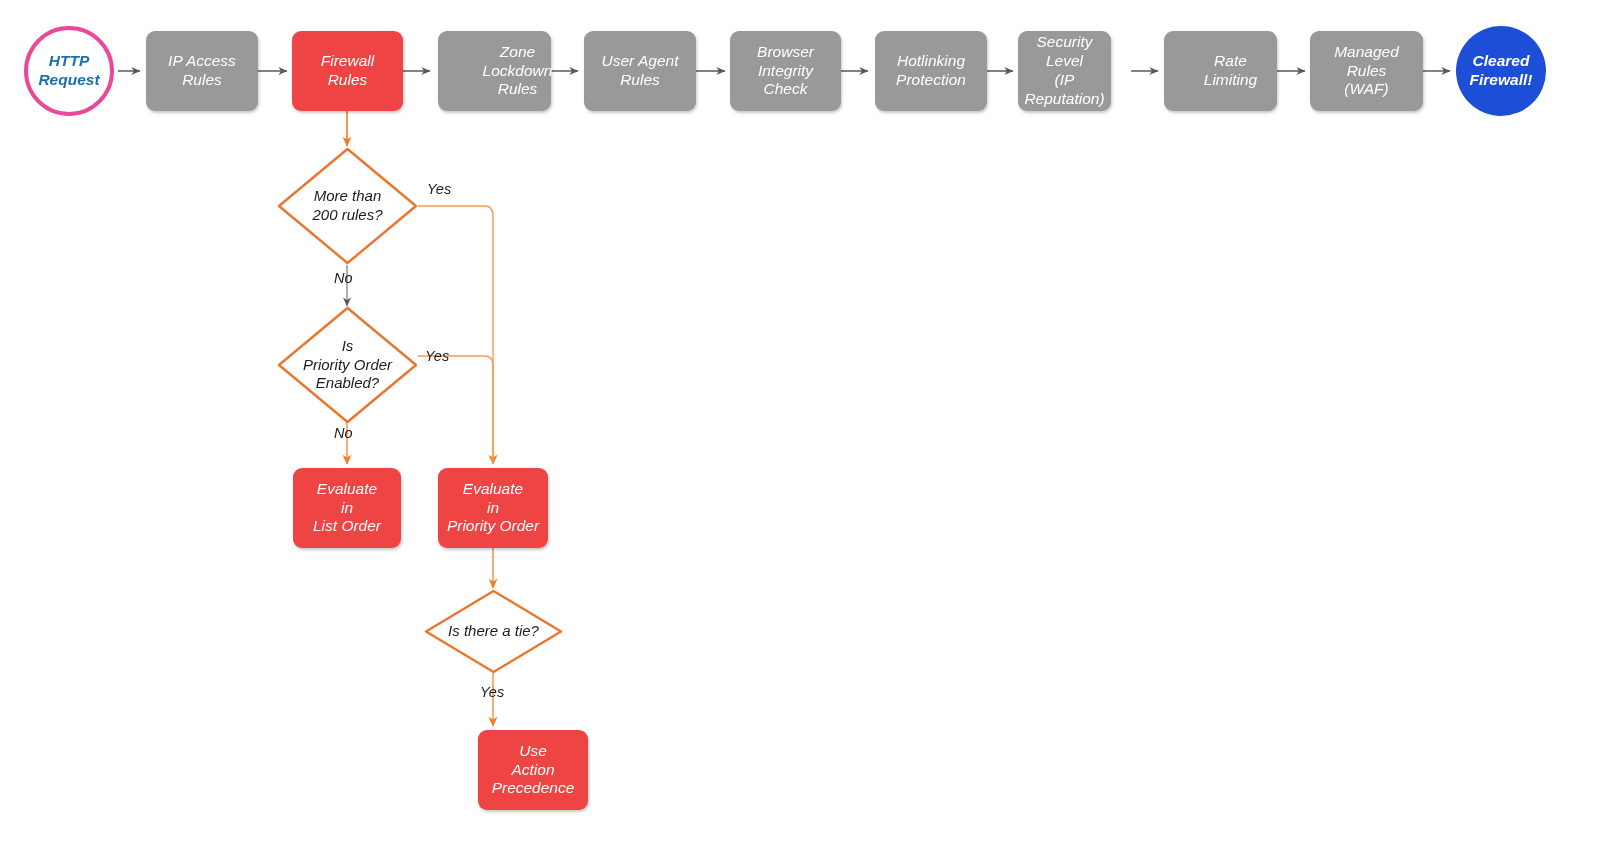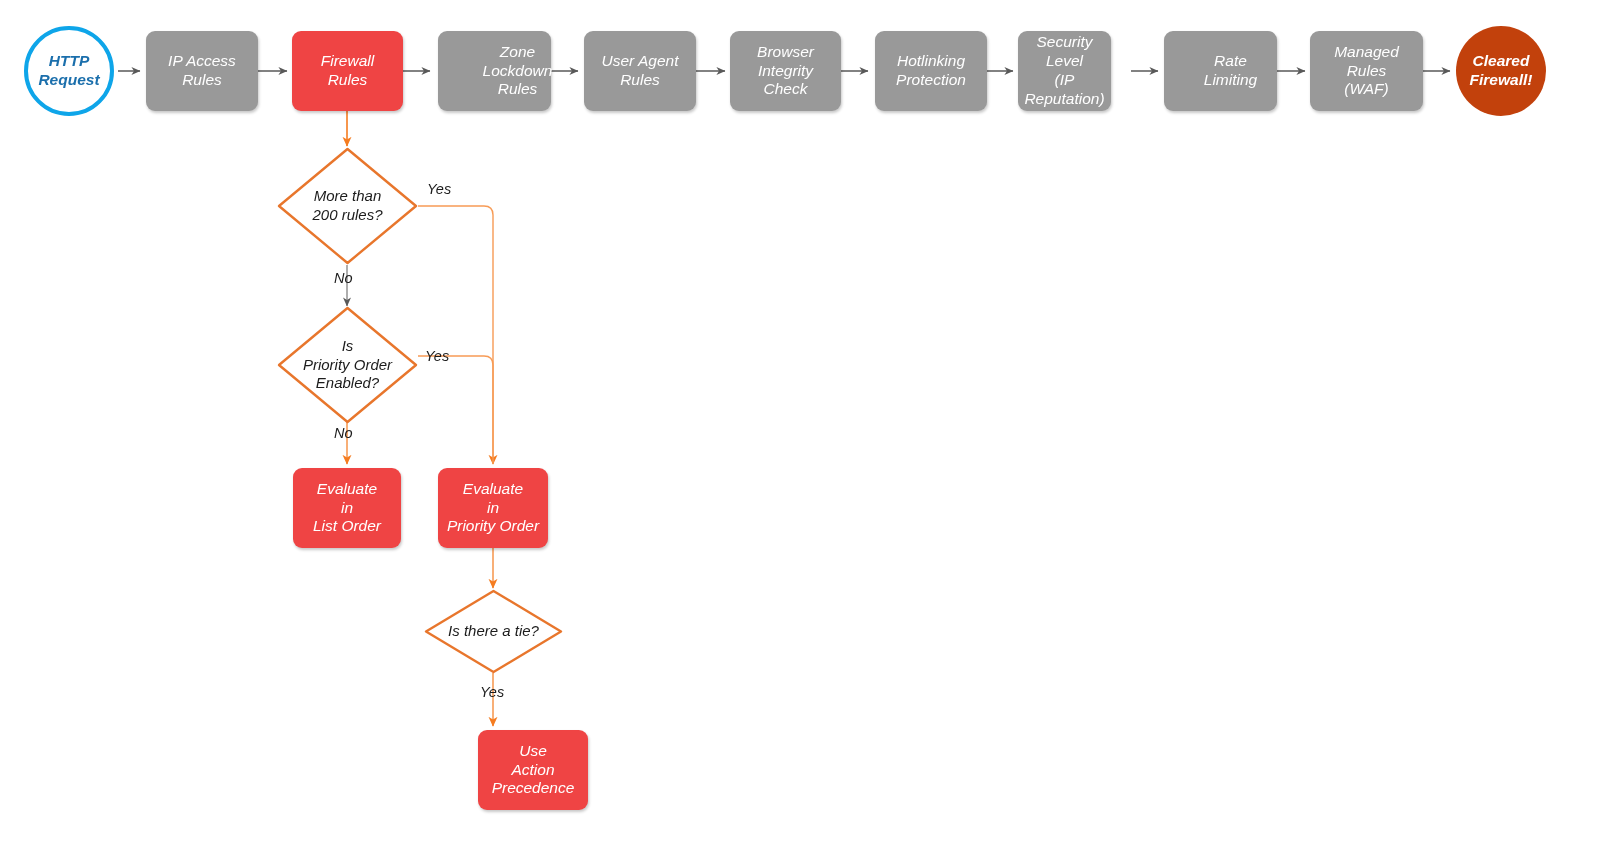--- a/index.html
+++ b/index.html
@@ -53,25 +53,25 @@
   
   .circle {
     border-radius: 50%;
     font-style: italic;
     font-weight: bold;
     font-size: 15.5px;
     white-space: pre-line;
   }
   .circle.hollow {
     background: #ffffff;
-    border: 4px solid #0ea5e9;
+    border: 4px solid #ec4899;
     color: #1B6FAC;
   }
   .circle.filled {
-    background: #c2410c;
+    background: #1d4ed8;
     color: #ffffff;
   }
 
   
   .diamond {
     background: transparent;
   }
   .diamond .dshape {
     position: absolute;
     left: 0; top: 0;

